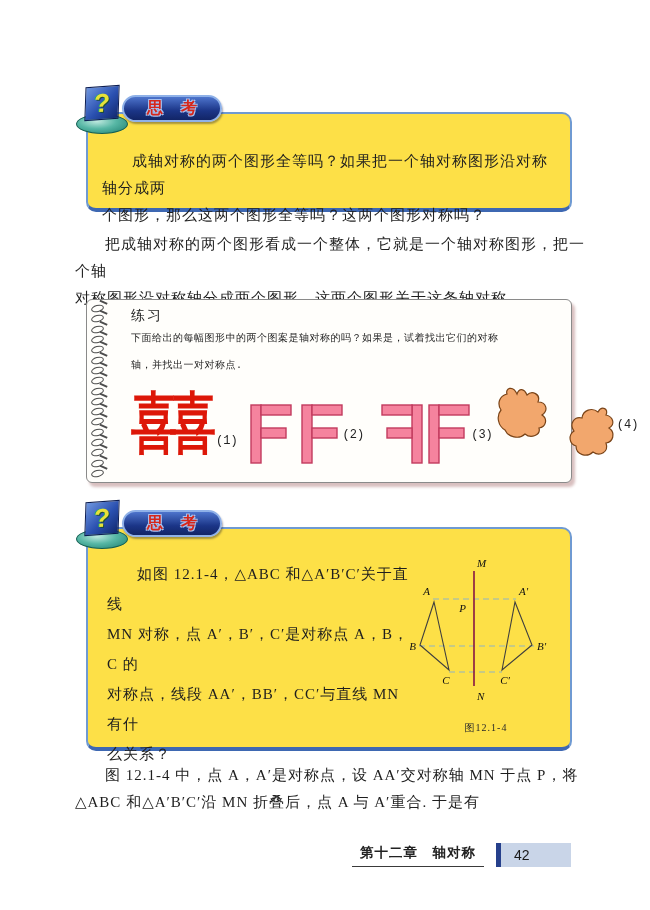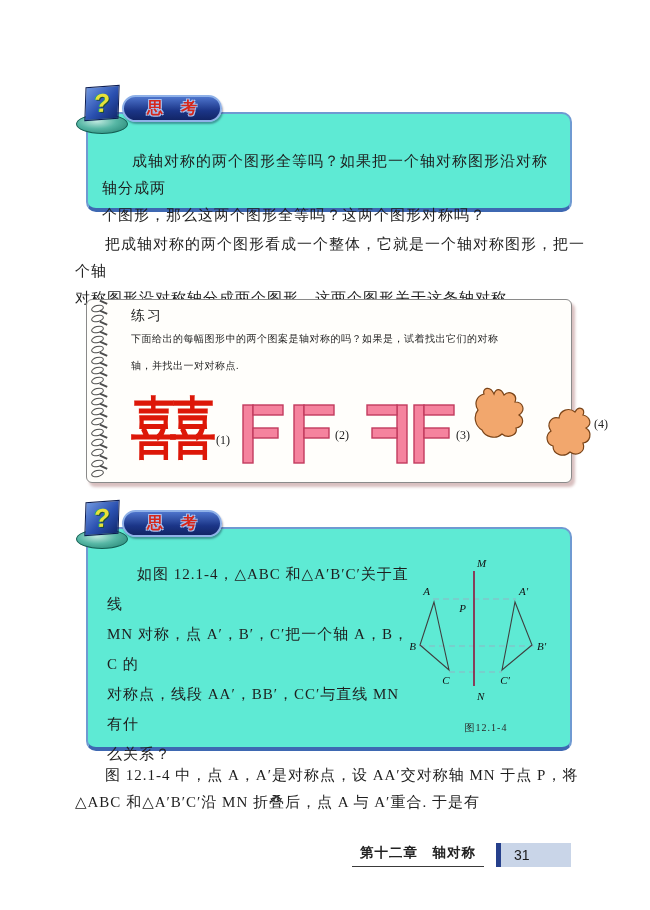--- a/index.html
+++ b/index.html
@@ -18,21 +18,21 @@
     border:1px solid #0c1d52; transform:skewX(-6deg) rotate(-4deg);
     display:flex; align-items:center; justify-content:center; }
   .q-mark { color:#e8e23a; font-weight:bold; font-size:26px; line-height:1;
     text-shadow:1px 1px 0 #1a4d3a, -1px 0 0 #2a6; font-family:"Liberation Sans",sans-serif; }
   .think-tab { margin-left:-8px; margin-top:9px; height:27px; min-width:88px; padding:8px 16px;
     background:linear-gradient(#4d74cc 0%, #1b3587 60%, #122566 100%);
     border:2px solid #8fb1e8; border-radius:14px; display:flex; align-items:center; justify-content:center;
     box-shadow:1px 2px 2px rgba(0,0,40,.35); }
   .think-tab span { color:#d6261a; font-weight:bold; font-size:16px; letter-spacing:7px; padding-left:7px;
     text-shadow:1px 1px 0 #a8c0ee, -1px -1px 0 #a8c0ee, 1px -1px 0 #a8c0ee, -1px 1px 0 #a8c0ee; }
-  .think-body { background:#5eead4; border:2px solid #6f9ad2; border-bottom:4px solid #3e68b2;
+  .think-body { background:#fde047; border:2px solid #6f9ad2; border-bottom:4px solid #3e68b2;
     border-radius:10px; margin-top:13px; }
   .cn-line { font-size:15px; line-height:27px; color:#1e1e1e; letter-spacing:1px; }
   .indent { text-indent:2em; }
 
   #think1 { left:86px; top:99px; }
   #think1 .think-body { height:100px; padding:34px 14px 0 14px; }
 
   #think2 { left:86px; top:514px; }
   #think2 .think-body { height:224px; padding:30px 0 0 4px; position:relative; }
   #think2 .think-text { width:322px; padding-left:15px; }
@@ -46,21 +46,21 @@
   
   #notebook { position:absolute; left:86px; top:299px; width:486px; height:184px;
     background:#fffefb; border:1px solid #8a8a8a; border-radius:6px;
     box-shadow:3px 4px 3px #d8bfbf; }
   .spiral { position:absolute; left:1px; top:5px; width:26px; height:172px;
     display:flex; flex-direction:column; justify-content:space-between; }
   .loop { display:block; width:13px; height:7px; border:1.6px solid #4c4c4c; border-radius:50%;
     margin-left:3px; position:relative; transform:rotate(-14deg); }
   .loop::after { content:''; position:absolute; right:-6px; top:-3px; width:8px; height:1.6px;
     background:#4c4c4c; transform:rotate(38deg); }
-  .nb-content { position:absolute; left:44px; top:7px; right:10px; }
+  .nb-content { position:absolute; left:44px; top:7px; right:10px;font-family:Liberation Mono, monospace; }
   .nb-title { font-size:14px; color:#1e1e1e; letter-spacing:2px; }
   .nb-line { font-size:10px; line-height:27px; color:#1e1e1e; letter-spacing:0.5px; }
   .figs-row { display:flex; align-items:flex-end; height:84px; margin-top:2px; }
   .fig { display:flex; flex-direction:row; align-items:center; }
   .fig-label { margin-top:1px; font-size:12px; color:#222; }
   .xi { font-size:46px; font-weight:bold; color:#dd1708; letter-spacing:-7px; line-height:50px;
     height:50px; transform:scaleY(1.45); transform-origin:bottom; white-space:nowrap; padding-right:7px; }
   #fig2 { margin-left:12px; }
   #fig3 { margin-left:17px; }
   #fig4 { margin-left:2px; }
@@ -189,21 +189,21 @@
           <span class="q-mark">?</span>
         </div>
       </div>
       <div class="think-tab">
         <span>思 考</span>
       </div>
     </div>
     <div class="think-body">
       <div class="think-text">
         <div class="cn-line indent">如图 12.1-4，△ABC 和△A′B′C′关于直线</div>
-        <div class="cn-line">MN 对称，点 A′，B′，C′把一个轴 A，B，C 的</div>
+        <div class="cn-line">MN 对称，点 A′，B′，C′是对称点 A，B，C 的</div>
         <div class="cn-line">对称点，线段 AA′，BB′，CC′与直线 MN 有什</div>
         <div class="cn-line">么关系？</div>
       </div>
 
       <div class="geo">
         <svg width="152" height="150" viewBox="0 0 152 150">
 
           <g stroke="#8fb3c4" stroke-width="1.2" stroke-dasharray="6,4">
             <line x1="23" y1="44" x2="106" y2="44"></line>
             <line x1="9" y1="91" x2="124" y2="91"></line>
@@ -231,16 +231,16 @@
   </section>
 
   <div class="para" id="para2">
     <div class="cn-line indent">图 12.1-4 中，点 A，A′是对称点，设 AA′交对称轴 MN 于点 P，将</div>
     <div class="cn-line">△ABC 和△A′B′C′沿 MN 折叠后，点 A 与 A′重合. 于是有</div>
   </div>
 
   <footer id="footer">
     <span class="chapter">第十二章　轴对称</span>
     <span class="footer-bar"></span>
-    <span class="page-num-box">31</span>
+    <span class="page-num-box">42</span>
   </footer>
 
 </div>
 
 </body></html>

